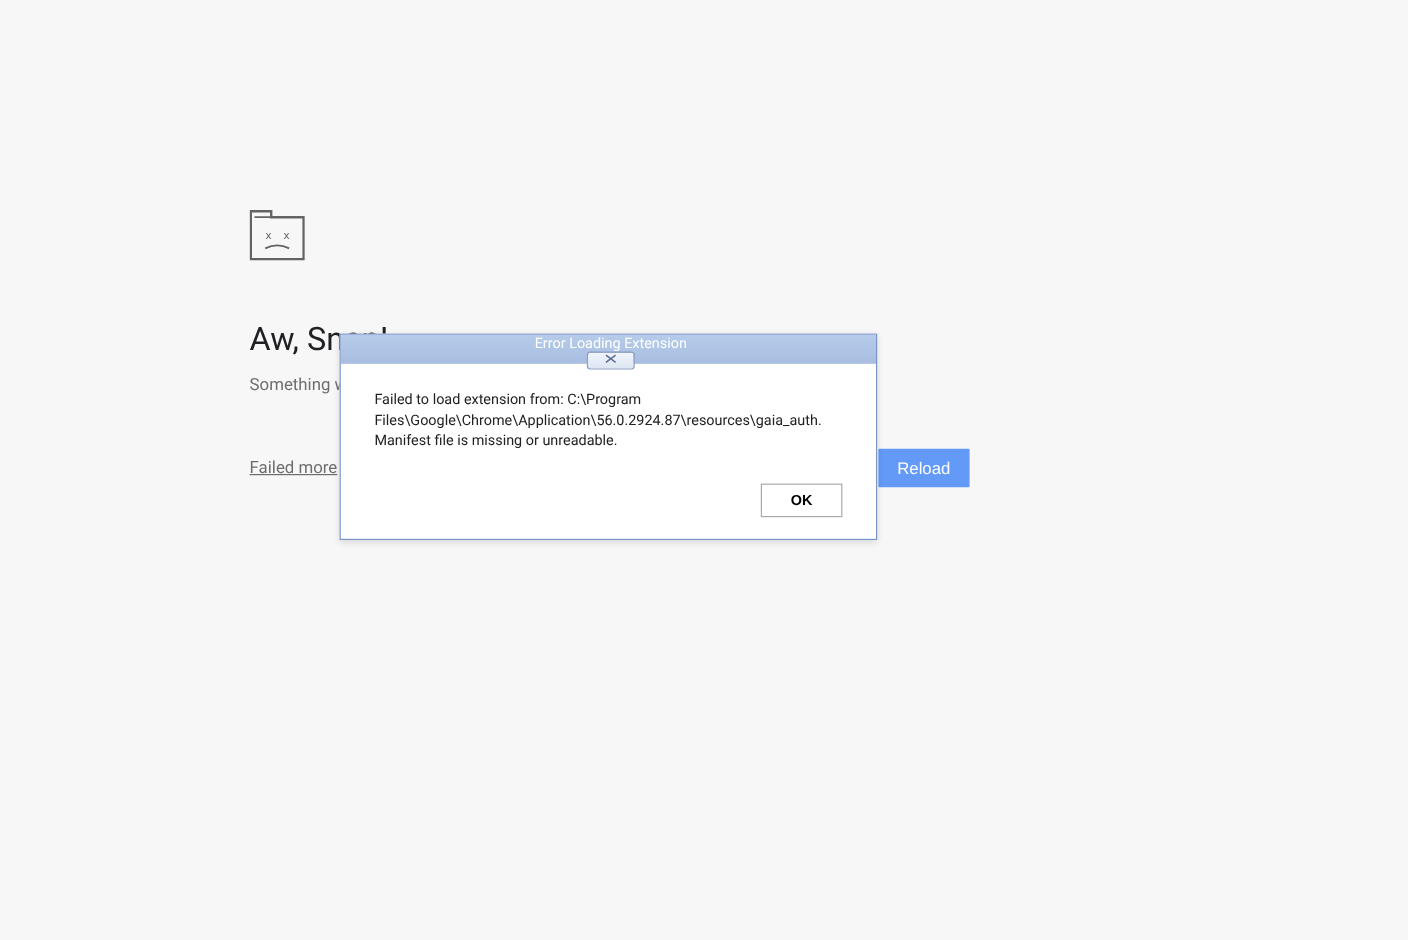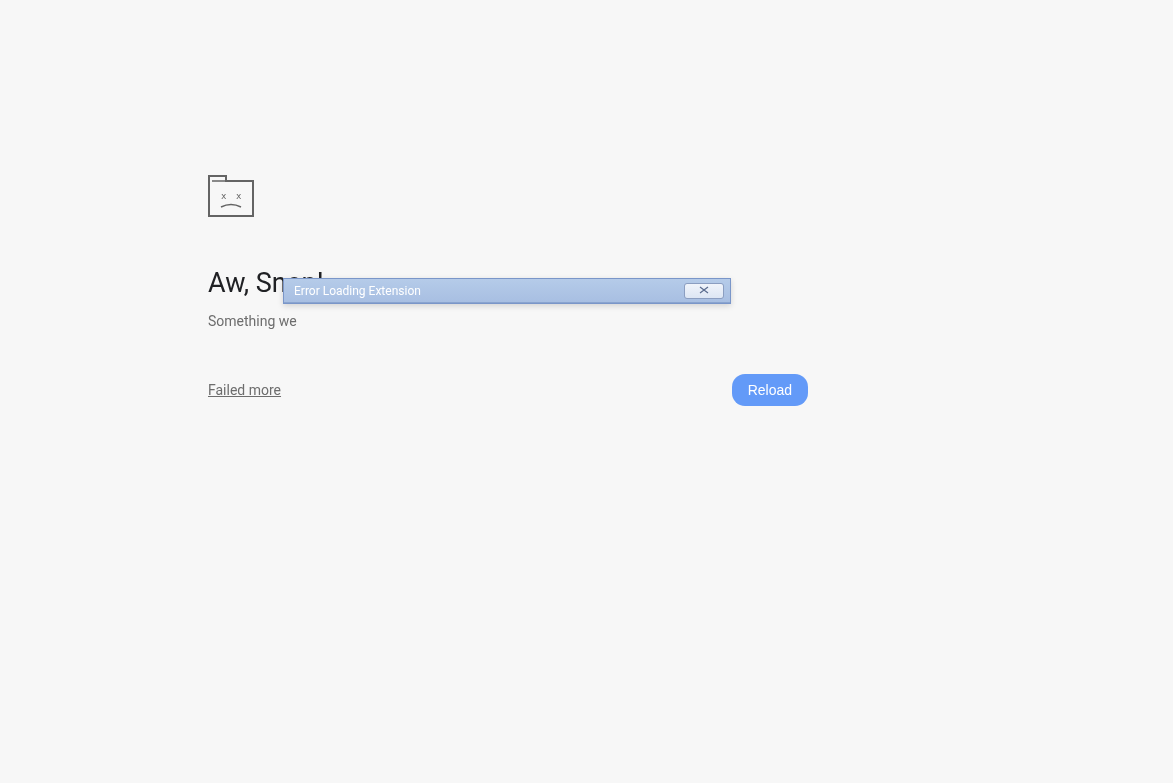--- a/index.html
+++ b/index.html
@@ -51,40 +51,41 @@
       color: #6d6d6d;
       text-decoration: underline;
       cursor: pointer;
     }
     .reload-button {
       background: #639af8;
       color: #ffffff;
       border: none;
       padding: 8px 16px;
       font-size: 14px;
-      border-radius: 13px;
+      border-radius: 1px;
       cursor: pointer;
     }
     .dialog-overlay {
       position: absolute;
       left: 283px;
       top: 278px;
       width: 448px;
       background: #ffffff;
       border: 1px solid #7a96c9;
       box-shadow: 0 2px 6px rgba(0,0,0,0.15);
     }
     .dialog-titlebar {
       background: linear-gradient(to bottom, #b5cbe9, #a8bfe2);
       height: 24px;
       display: flex;
       align-items: center;
       justify-content: space-between;
       padding: 0 6px 0 10px;
       border-bottom: 1px solid #8aa4cf;
+      flex-direction: column;
     }
     .dialog-title {
       font-size: 12px;
       color: #ffffff;
       font-weight: 400;
     }
     .dialog-close-button {
       width: 40px;
       height: 16px;
       background: linear-gradient(to bottom, #f0f4fb, #dde6f4);
@@ -146,13 +147,19 @@
   <div class="dialog-titlebar">
     <span class="dialog-title">Error Loading Extension</span>
     <div class="dialog-close-button">
       <span>
         <svg width="12" height="10" viewBox="0 0 12 10">
           <path d="M 2 2 L 10 8 M 10 2 L 2 8" stroke="#5b6c8f" stroke-width="1.2" fill="none"></path>
         </svg>
       </span>
     </div>
   </div>
+  <div class="dialog-body">
+    <p class="dialog-message">Failed to load extension from: C:\Program Files\Google\Chrome\Application\56.0.2924.87\resources\gaia_auth. Manifest file is missing or unreadable.</p>
+    <div class="dialog-actions">
+      <button class="dialog-ok-button">OK</button>
+    </div>
+  </div>
 </div>
 
 </body></html>

